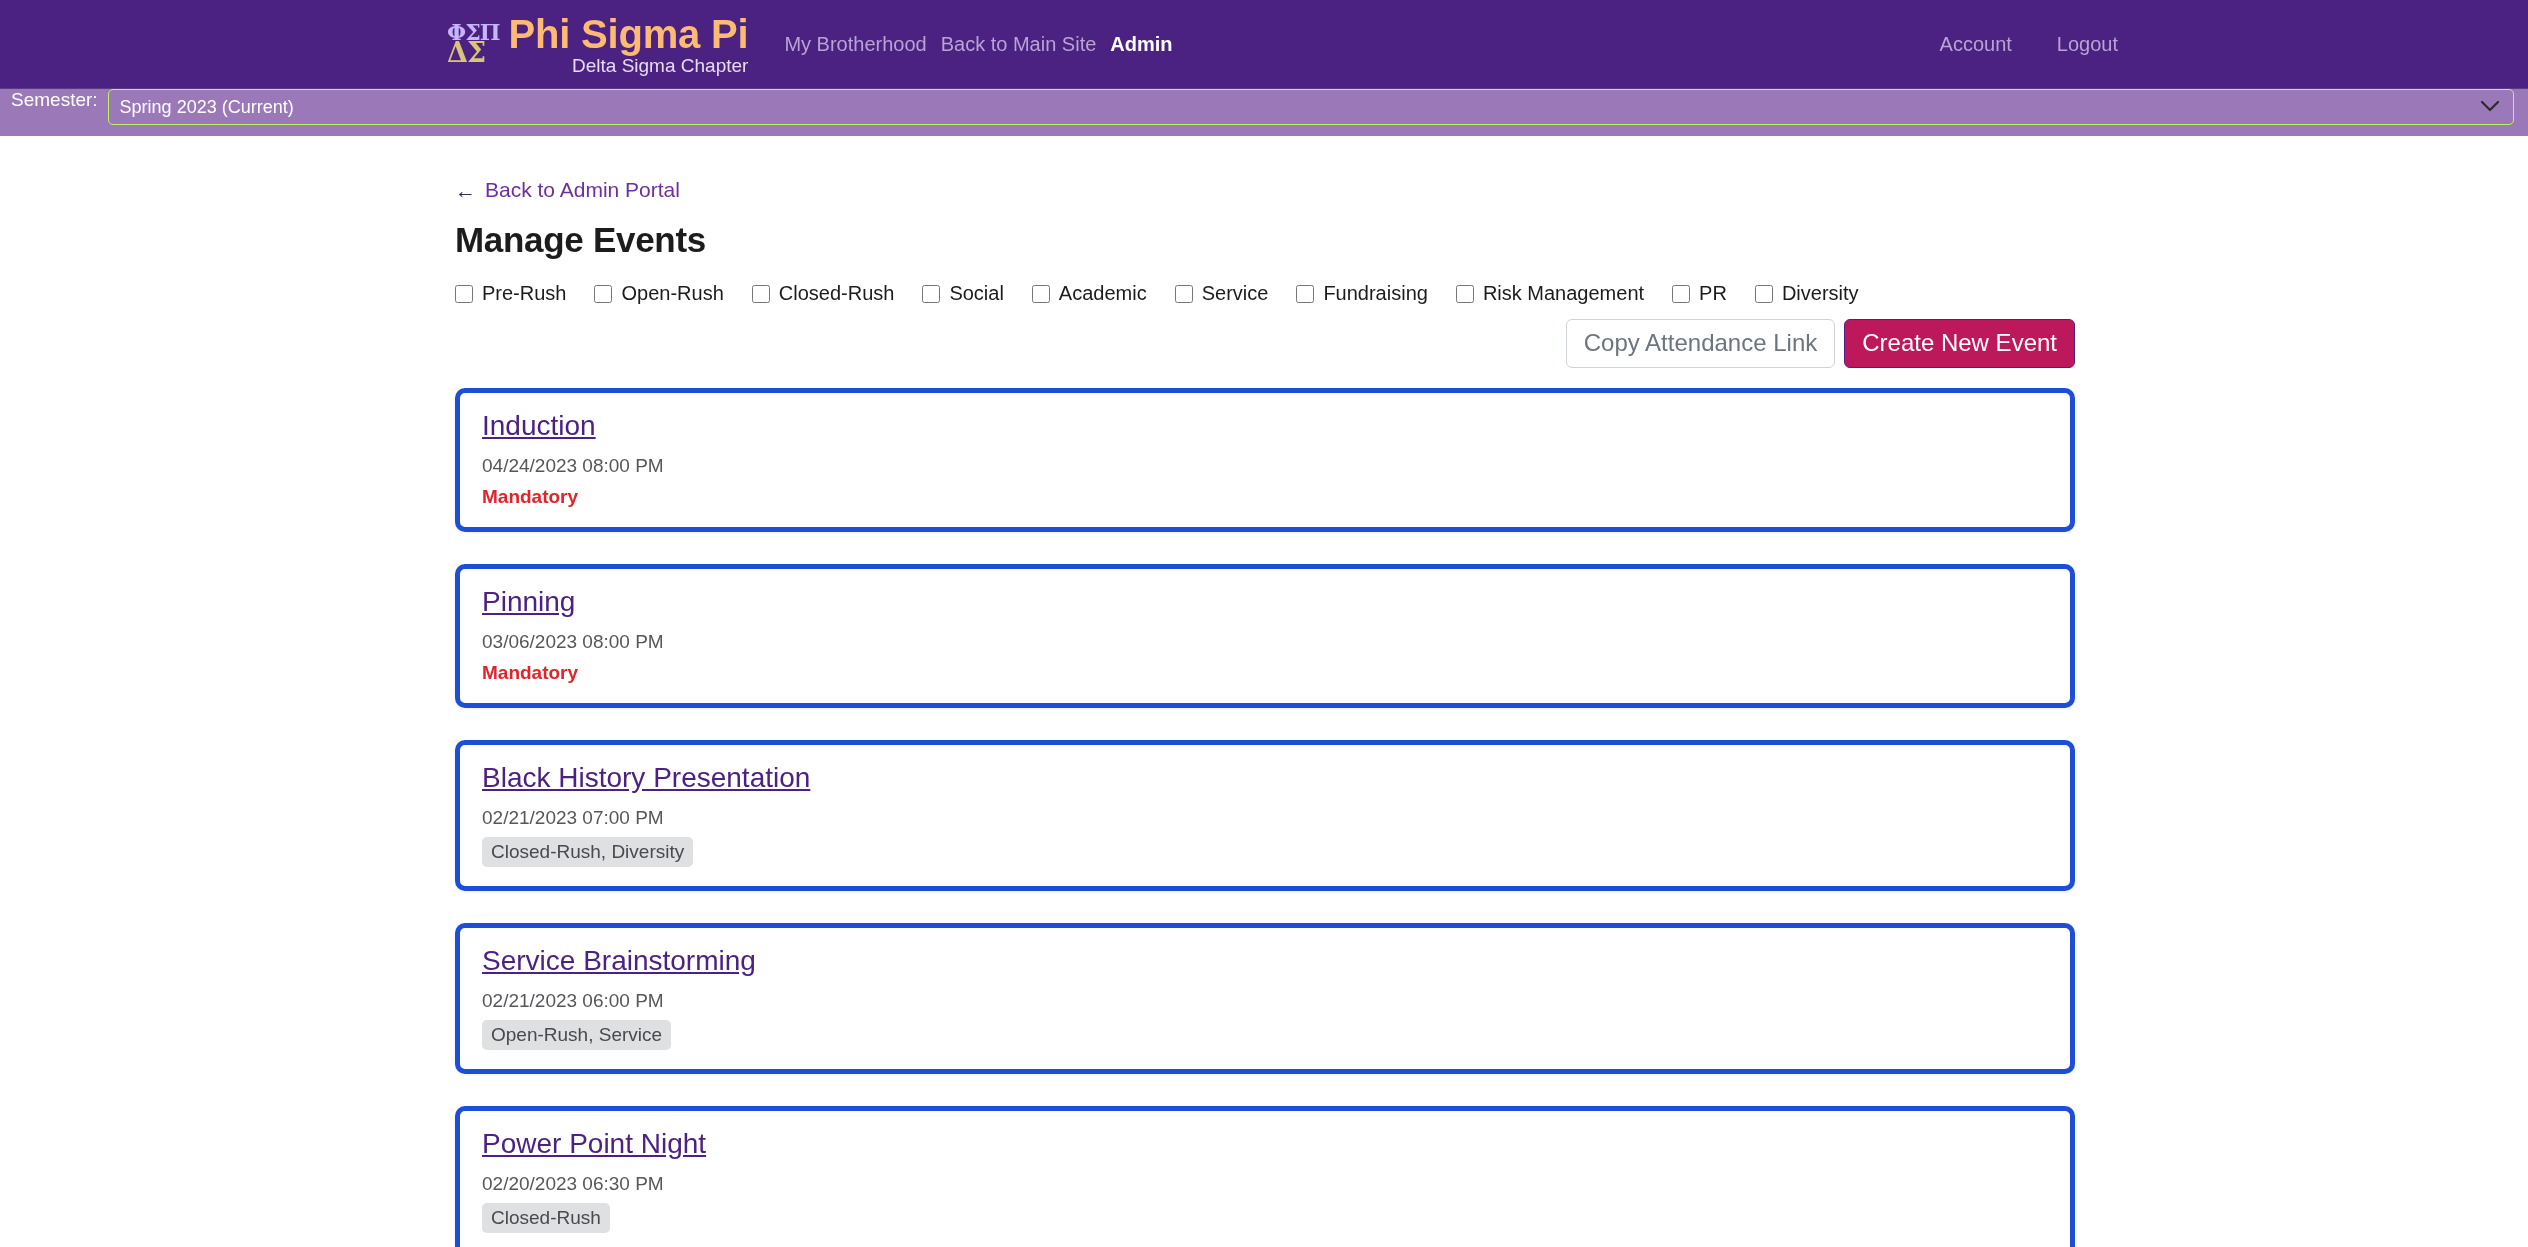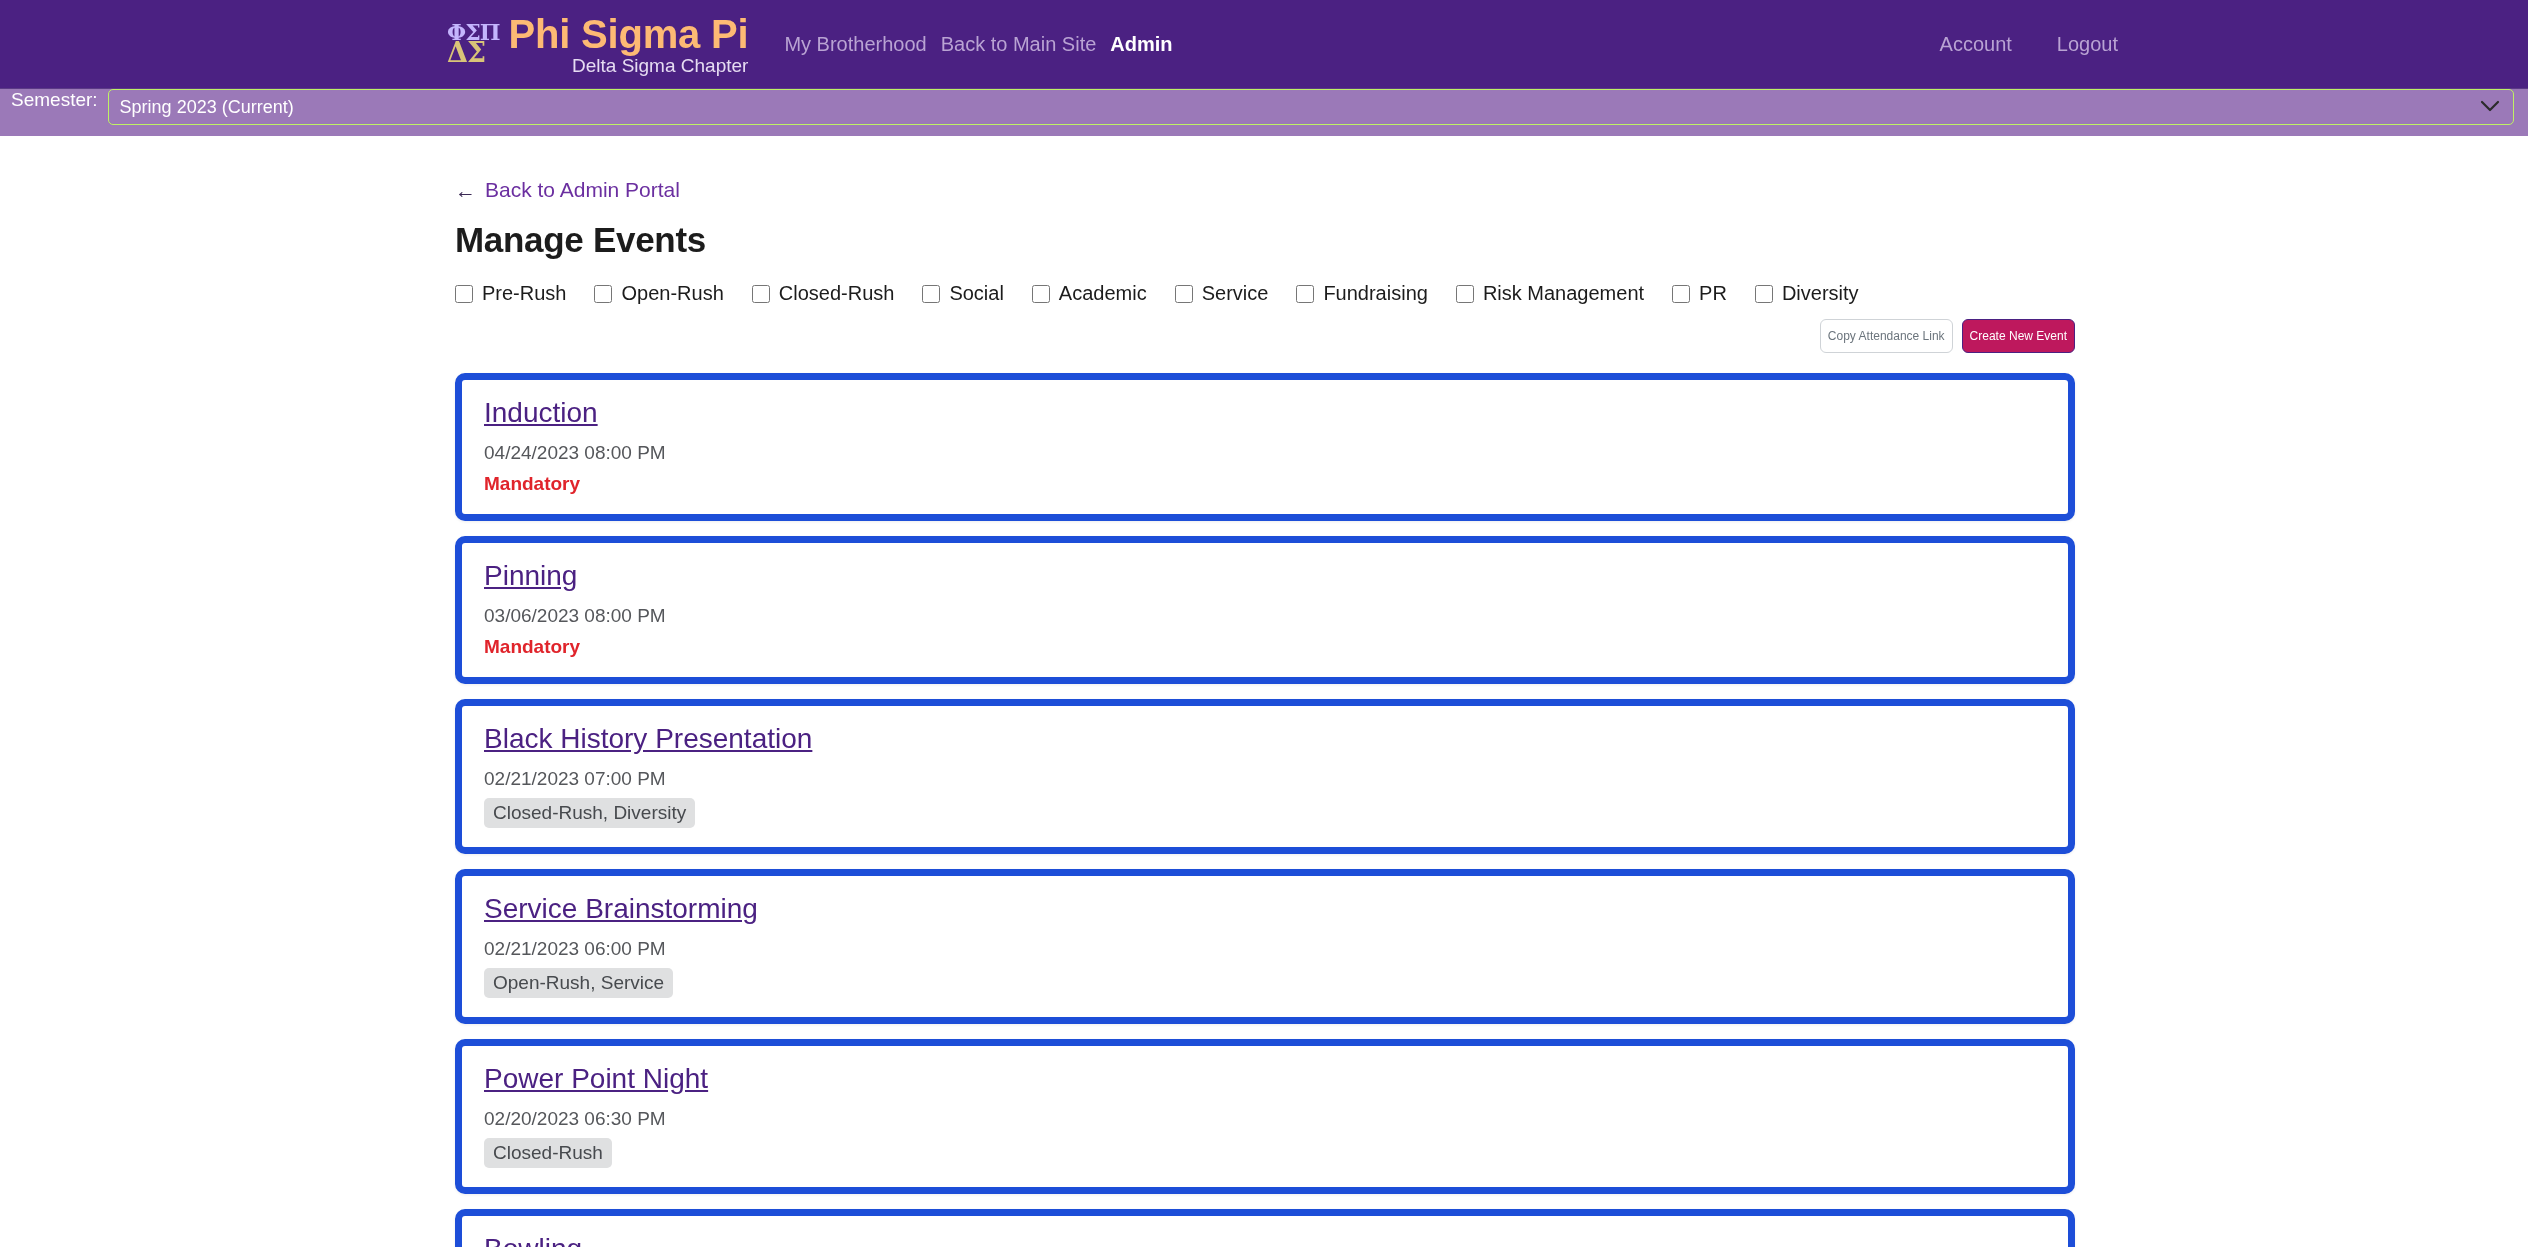--- a/index.html
+++ b/index.html
@@ -113,43 +113,43 @@
   .filter label { font-size: 20px; color: #1c1c1c; white-space: nowrap; }
 
   
   .actions {
     display: flex; justify-content: flex-end;
     width: 1620px;
     margin-top: 14px; gap: 9px;
   }
   .btn {
     font-family: "Liberation Sans", sans-serif;
-    font-size: 12px;
+    font-size: 24px;
     border-radius: 6px;
-    padding: 9px 7px;
+    padding: 9px 17px;
     cursor: pointer;
     line-height: 1.2;
     white-space: nowrap;
   }
   .btn-outline {
     background: #ffffff; color: #6c757d; border: 1px solid #cfd3d7;
   }
   .btn-primary {
     background: #be185d; color: #ffffff; border: 1px solid #4b2182;
   }
 
   
   .events { margin-top: 20px; width: 1620px; }
   .event-card {
     background: #ffffff;
-    border: 7px solid #1d4ed8;
+    border: 5px solid #1d4ed8;
     border-radius: 10px;
     box-shadow: 0 1px 3px rgba(0,0,0,0.07);
     padding: 17px 22px 19px 22px;
-    margin-bottom: 15px;
+    margin-bottom: 32px;
   }
   .event-title {
     font-size: 28px;
     font-weight: 400;
     color: #4b2182;
     text-decoration: underline;
     display: inline-block;
     margin: 0;
   }
   .event-date {

